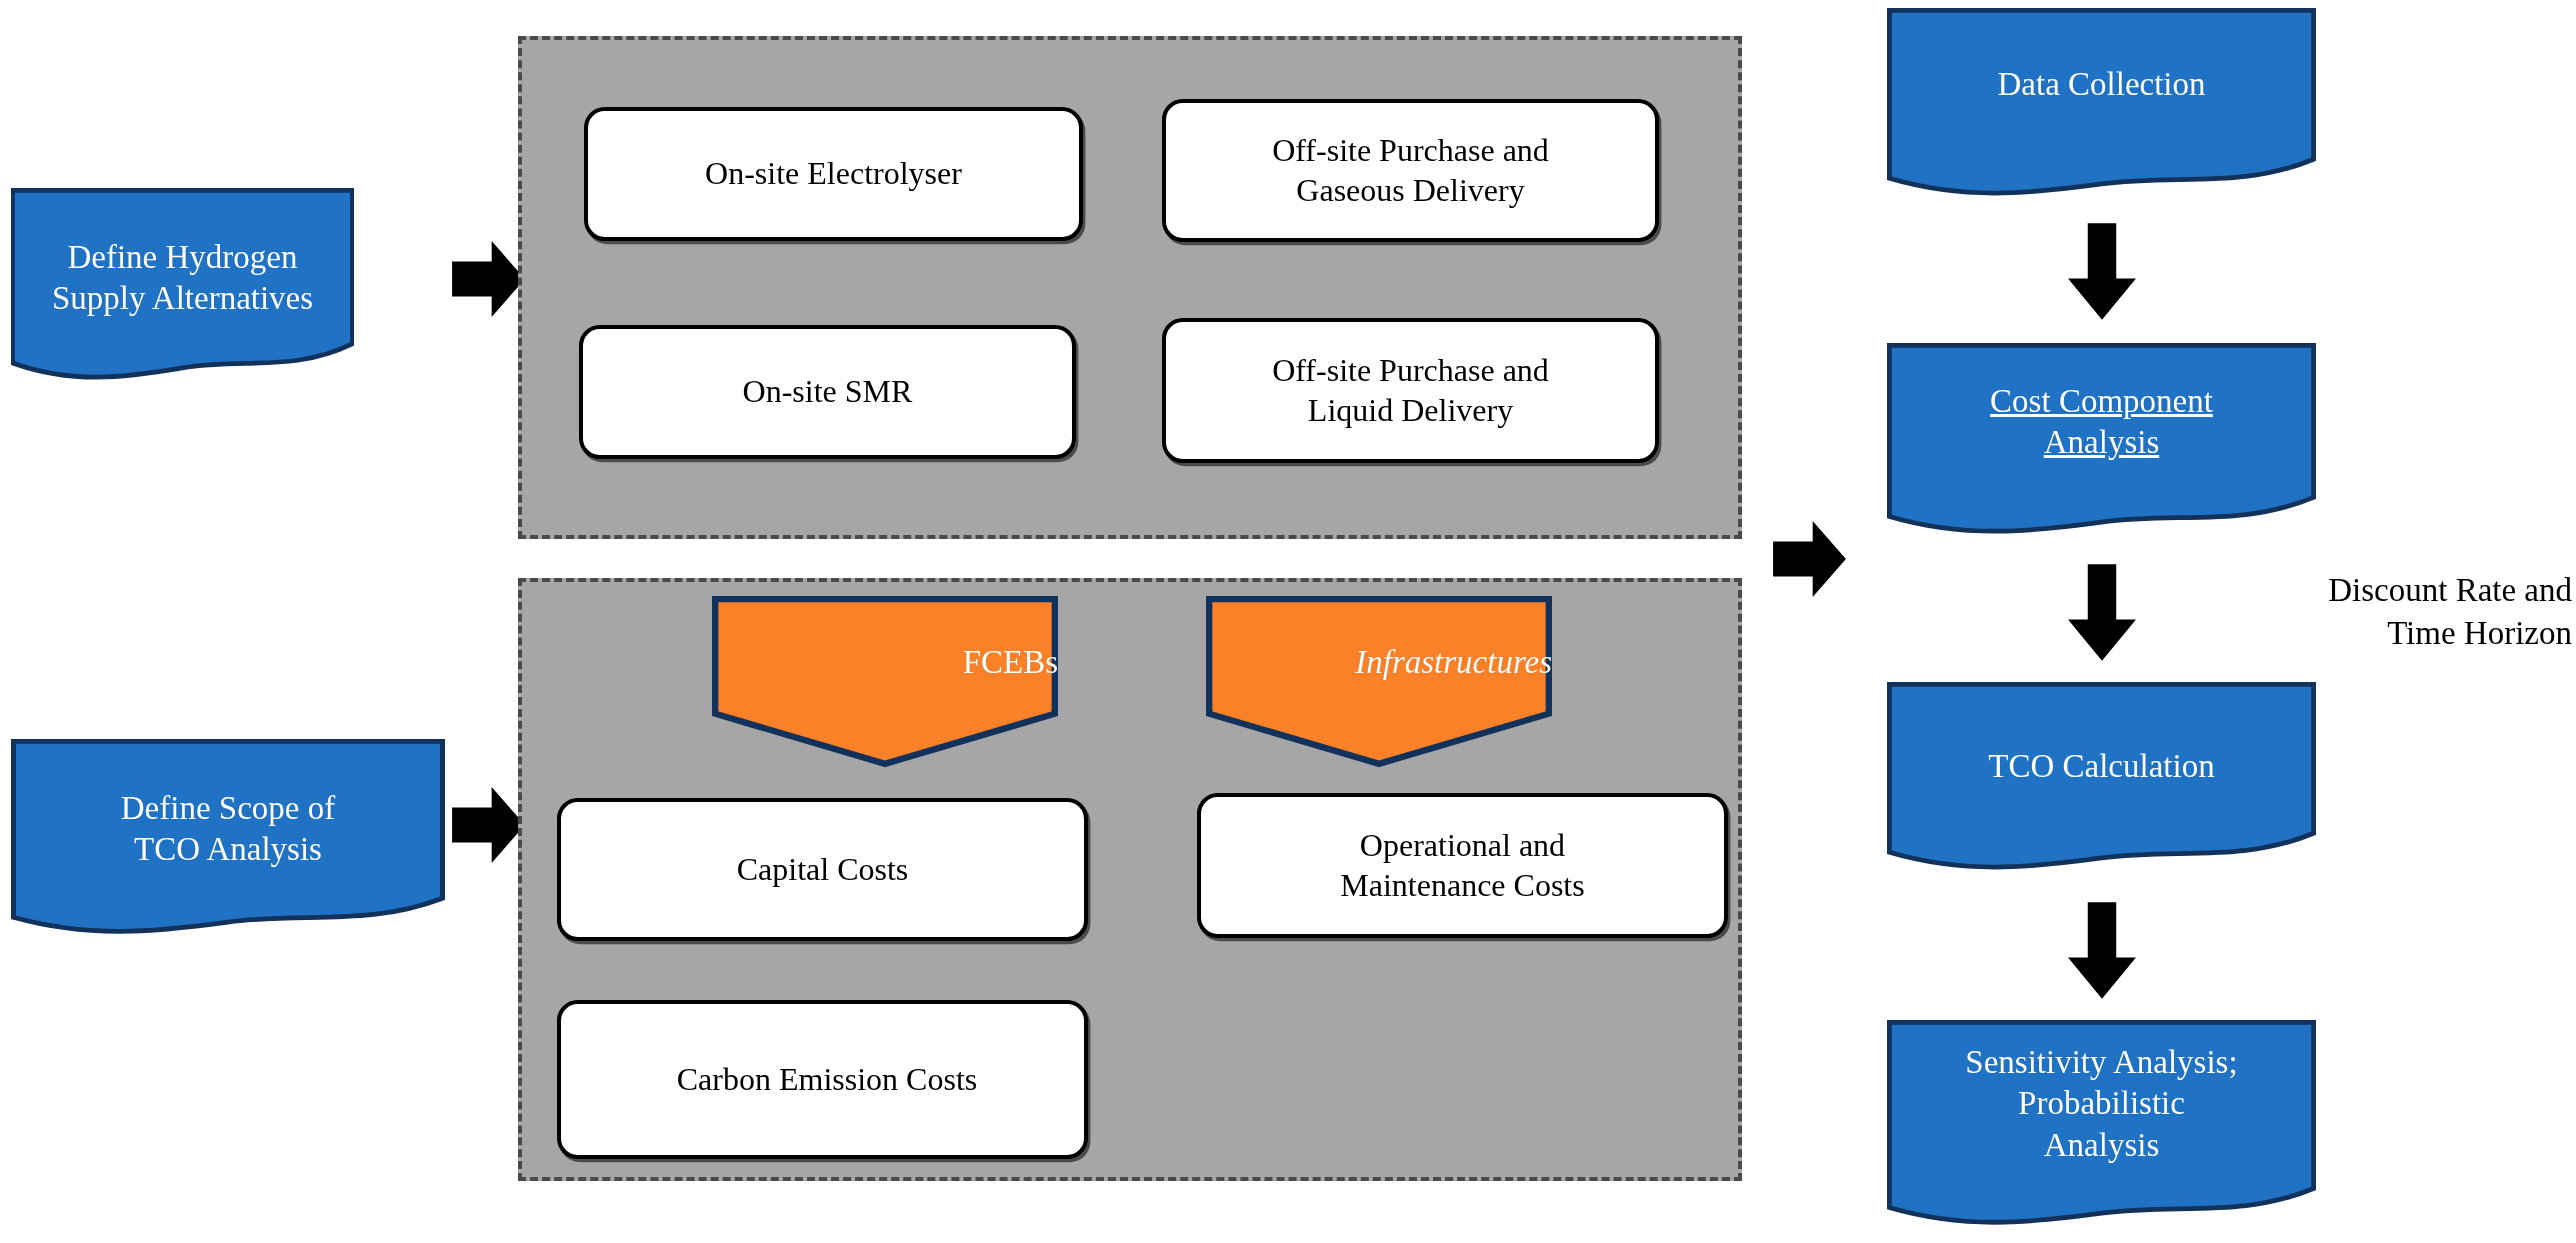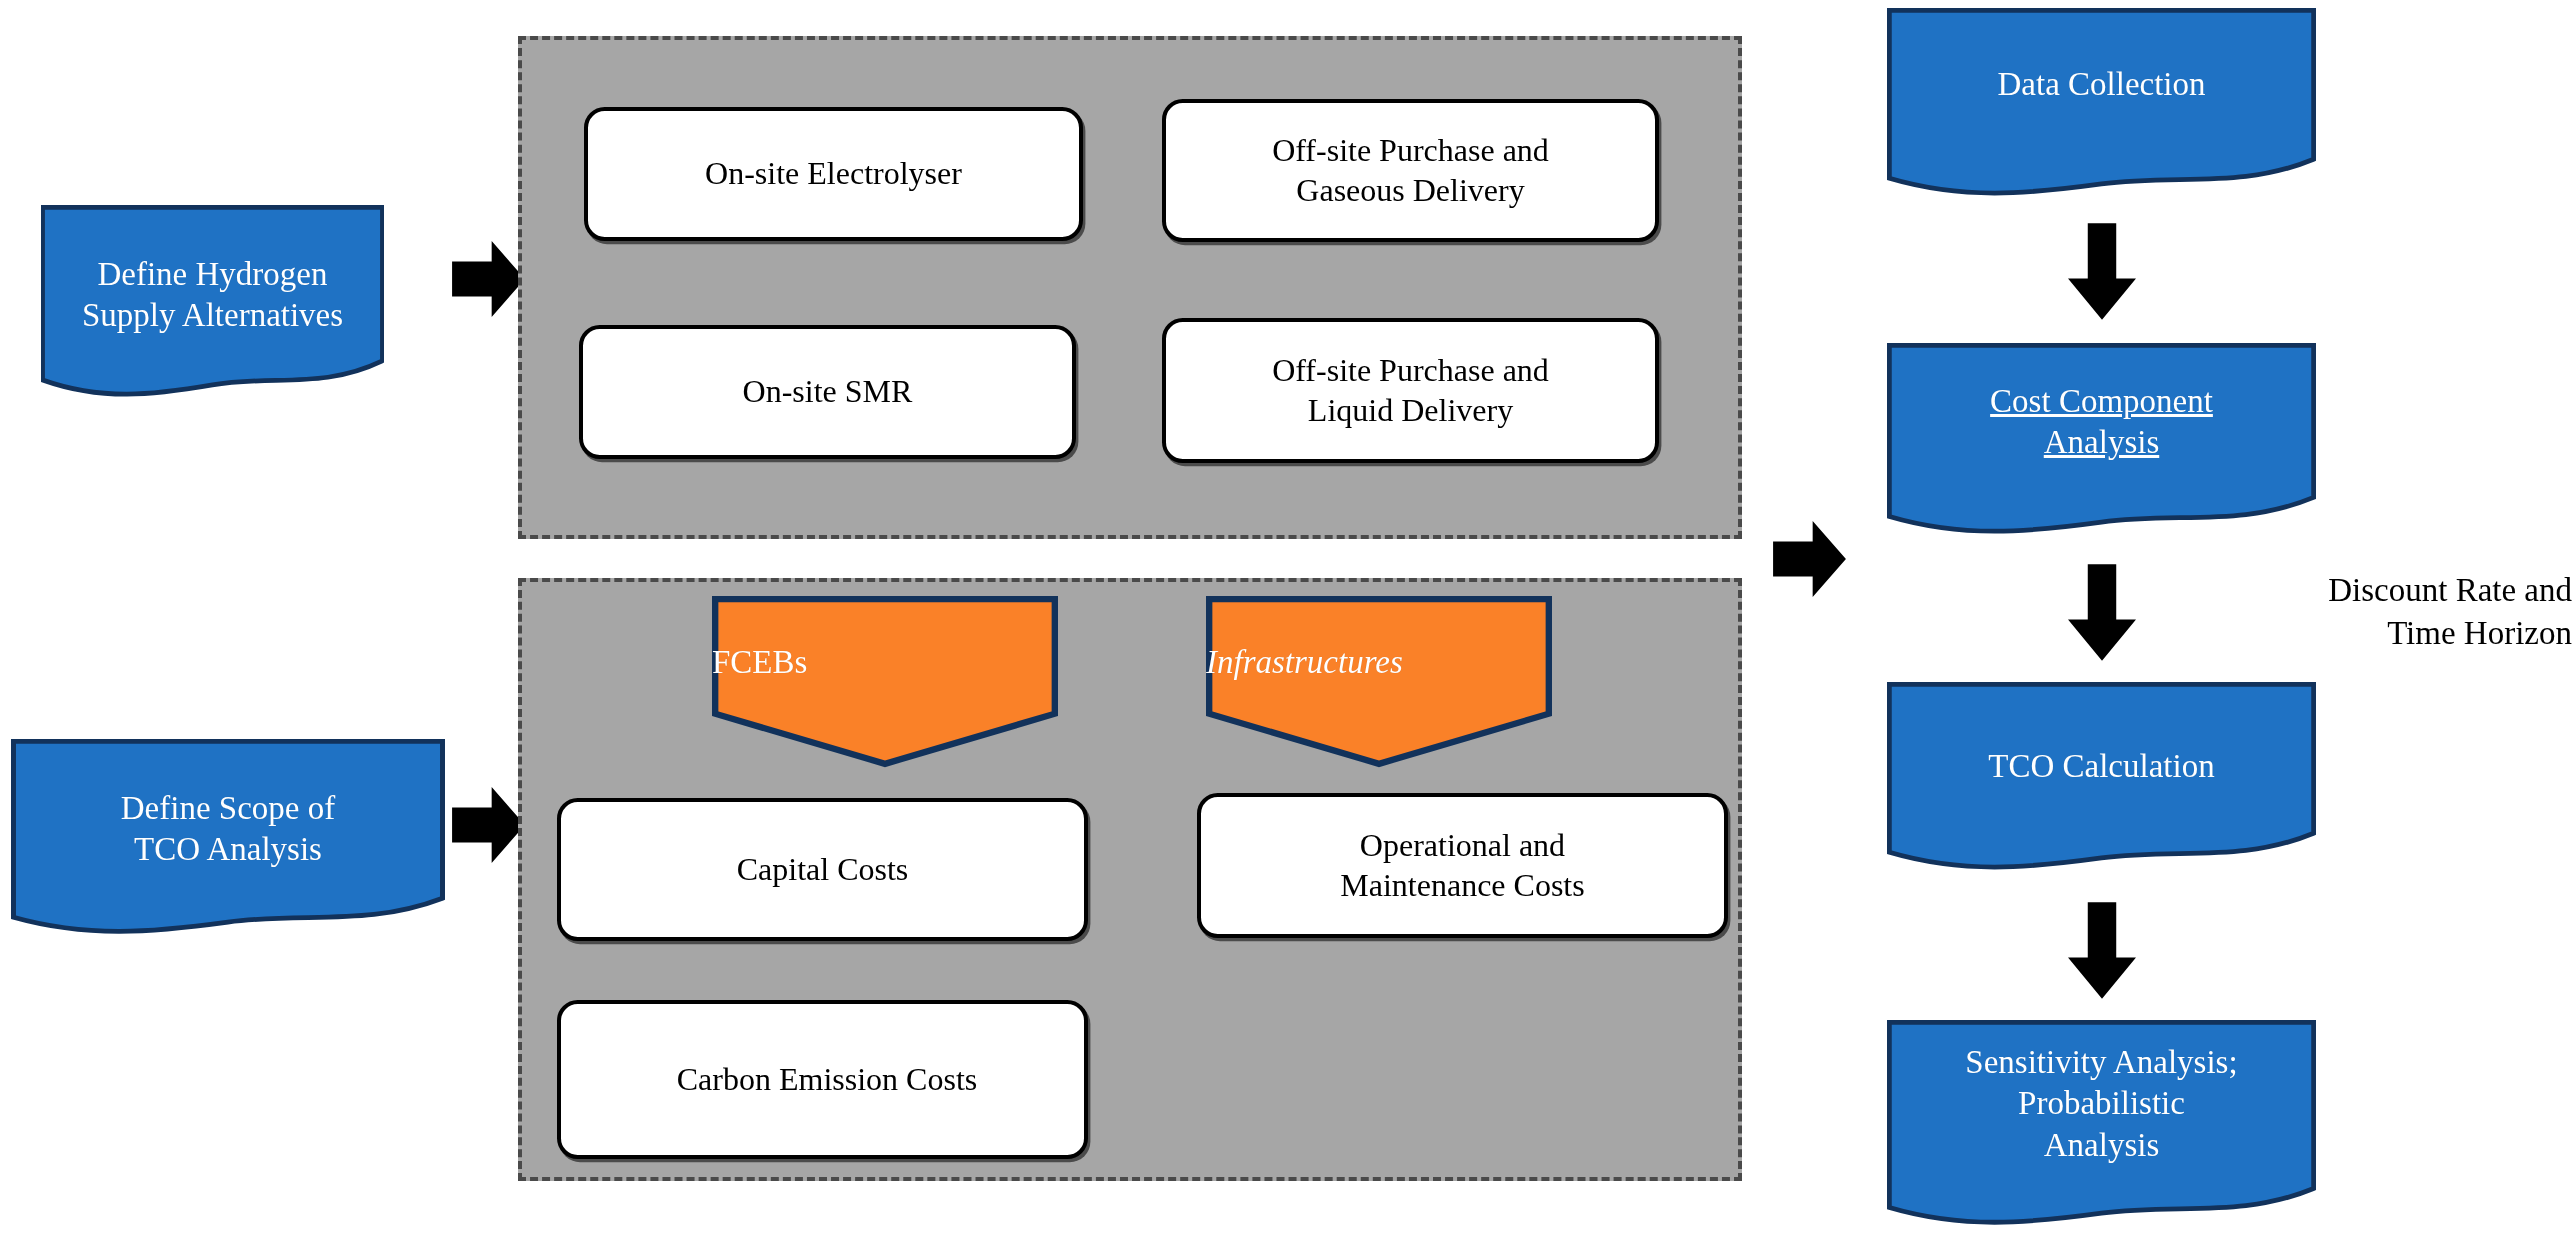--- a/index.html
+++ b/index.html
@@ -76,21 +76,21 @@
   .pent-shape svg {
     position: absolute;
     left: 0; top: 0;
     width: 100%;
     height: 100%;
     overflow: visible;
   }
   .pent-label {
     position: absolute;
     left: 0; right: 0;
-    text-align: left;
+    text-align: right;
     color: #ffffff;
     z-index: 3;
     pointer-events: none;
     white-space: pre-line;
     text-shadow: 0 0 0.8px rgba(0,0,0,0.2);
   }
 
   
   .arrow {
     position: absolute;
@@ -104,21 +104,21 @@
     text-align: right;
     line-height: 1.3;
     white-space: pre-line;
   }
 </style>
 </head>
 <body>
 
 <div id="canvas">
 
-  <div class="doc-shape" style="left:11px; top:205px; width:343px; height:195px;margin-left:30px;">
+  <div class="doc-shape" style="left:11px; top:188px; width:343px; height:195px;">
     <svg viewBox="0 0 524 245" preserveAspectRatio="none">
       <path d="M3,3 L521,3 L521,196 C430,232 355,213 262,226 C170,239 92,246 3,220 Z" fill="#1F72C4" stroke="#12325B" stroke-width="6"></path>
     </svg>
     <div class="doc-label" style="top:49px; font-size:33px;">Define Hydrogen
 Supply Alternatives</div>
   </div>
 
   <div class="arrow" style="left:452px; top:241px; width:73px; height:76px;">
     <svg width="73" height="76" viewBox="0 0 92 96">
       <path d="M0,26 L50,26 L50,0 L92,48 L50,96 L50,70 L0,70 Z" fill="#000000"></path>

